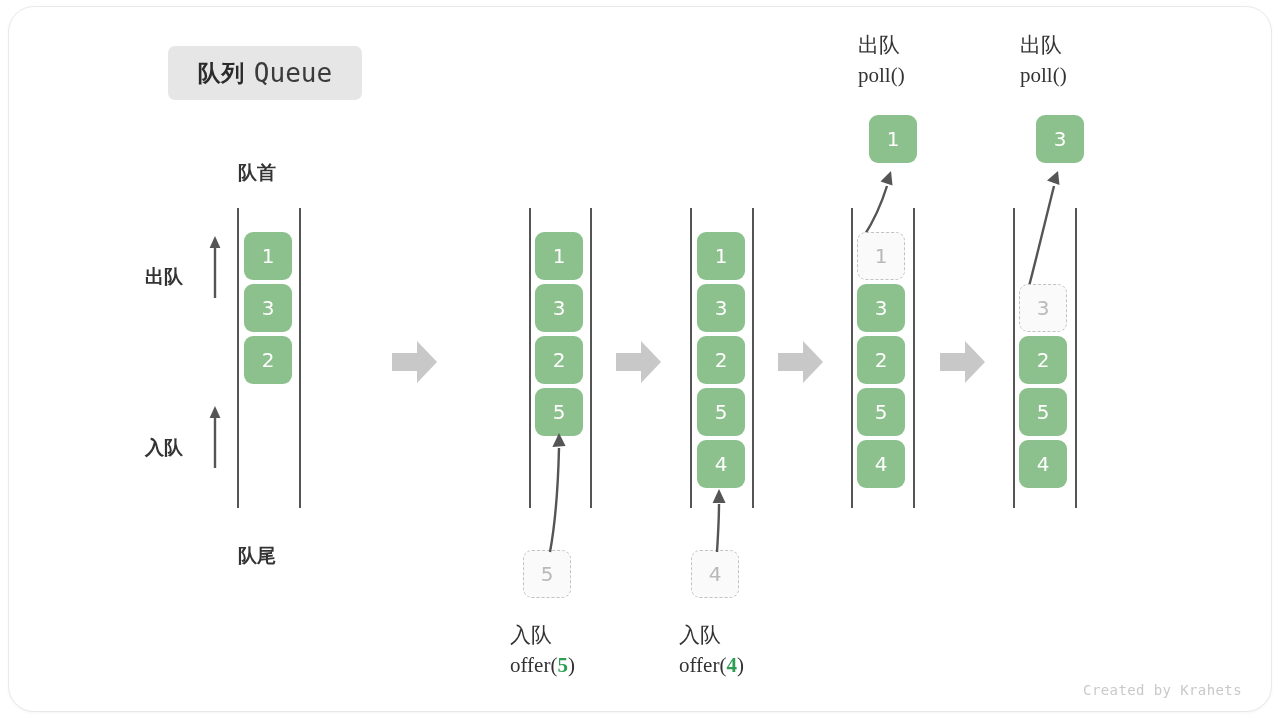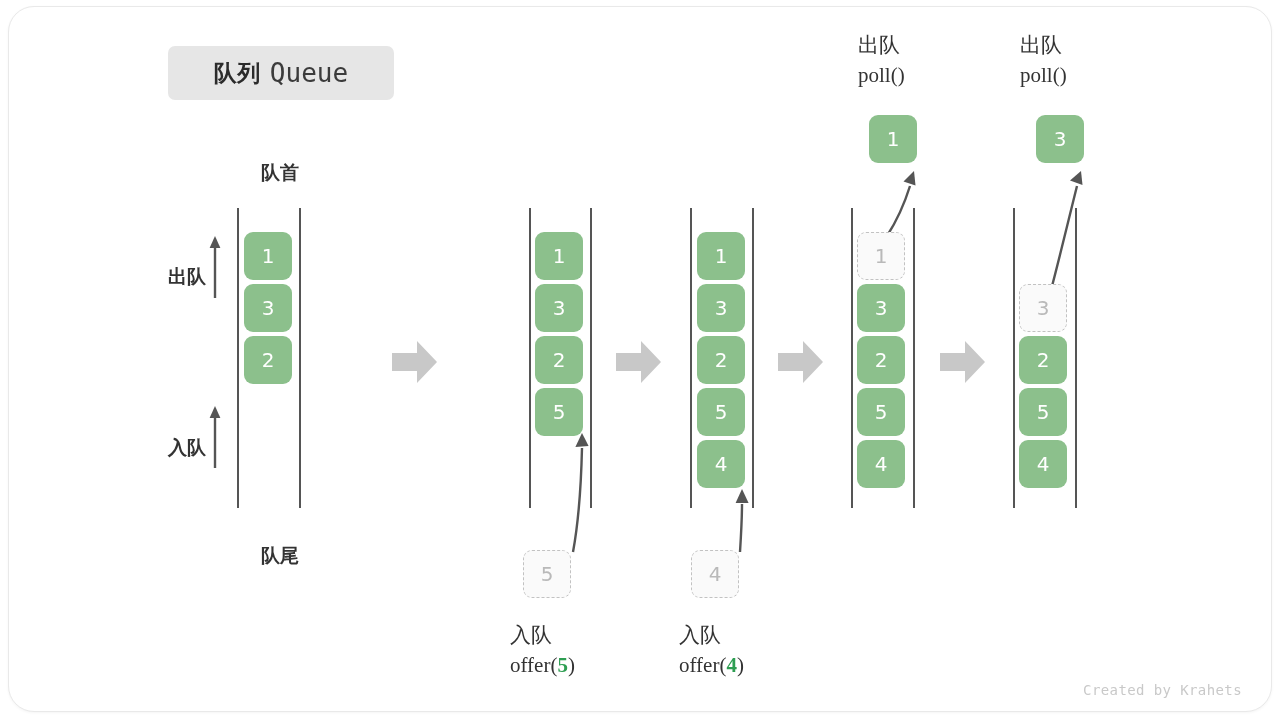--- a/index.html
+++ b/index.html
@@ -26,21 +26,21 @@
     border-radius: 26px;
     box-sizing: border-box;
     box-shadow: 0 1px 3px rgba(0,0,0,0.045);
   }
 
   
   .title-chip {
     position: absolute;
     left: 168px;
     top: 46px;
-    width: 226px;
+    width: 194px;
     height: 54px;
     background: #e6e6e6;
     border-radius: 7px;
     display: flex;
     align-items: center;
     justify-content: center;
     gap: 9px;
   }
   .title-cn {
     font-size: 23px;
@@ -48,21 +48,21 @@
     color: #2b2b2b;
     letter-spacing: 0.5px;
   }
   .title-en {
     font-family: "DejaVu Sans Mono", "Liberation Mono", monospace;
     font-size: 26px;
     color: #3b3b3b;
   }
 
   
-  .abs { position: absolute; margin-left: 23px; }
+  .abs { position: absolute; }
 
   .head-label, .tail-label {
     font-size: 19px;
     font-weight: bold;
     color: #333333;
     white-space: nowrap;
   }
   .side-label {
     font-size: 19px;
     font-weight: bold;

